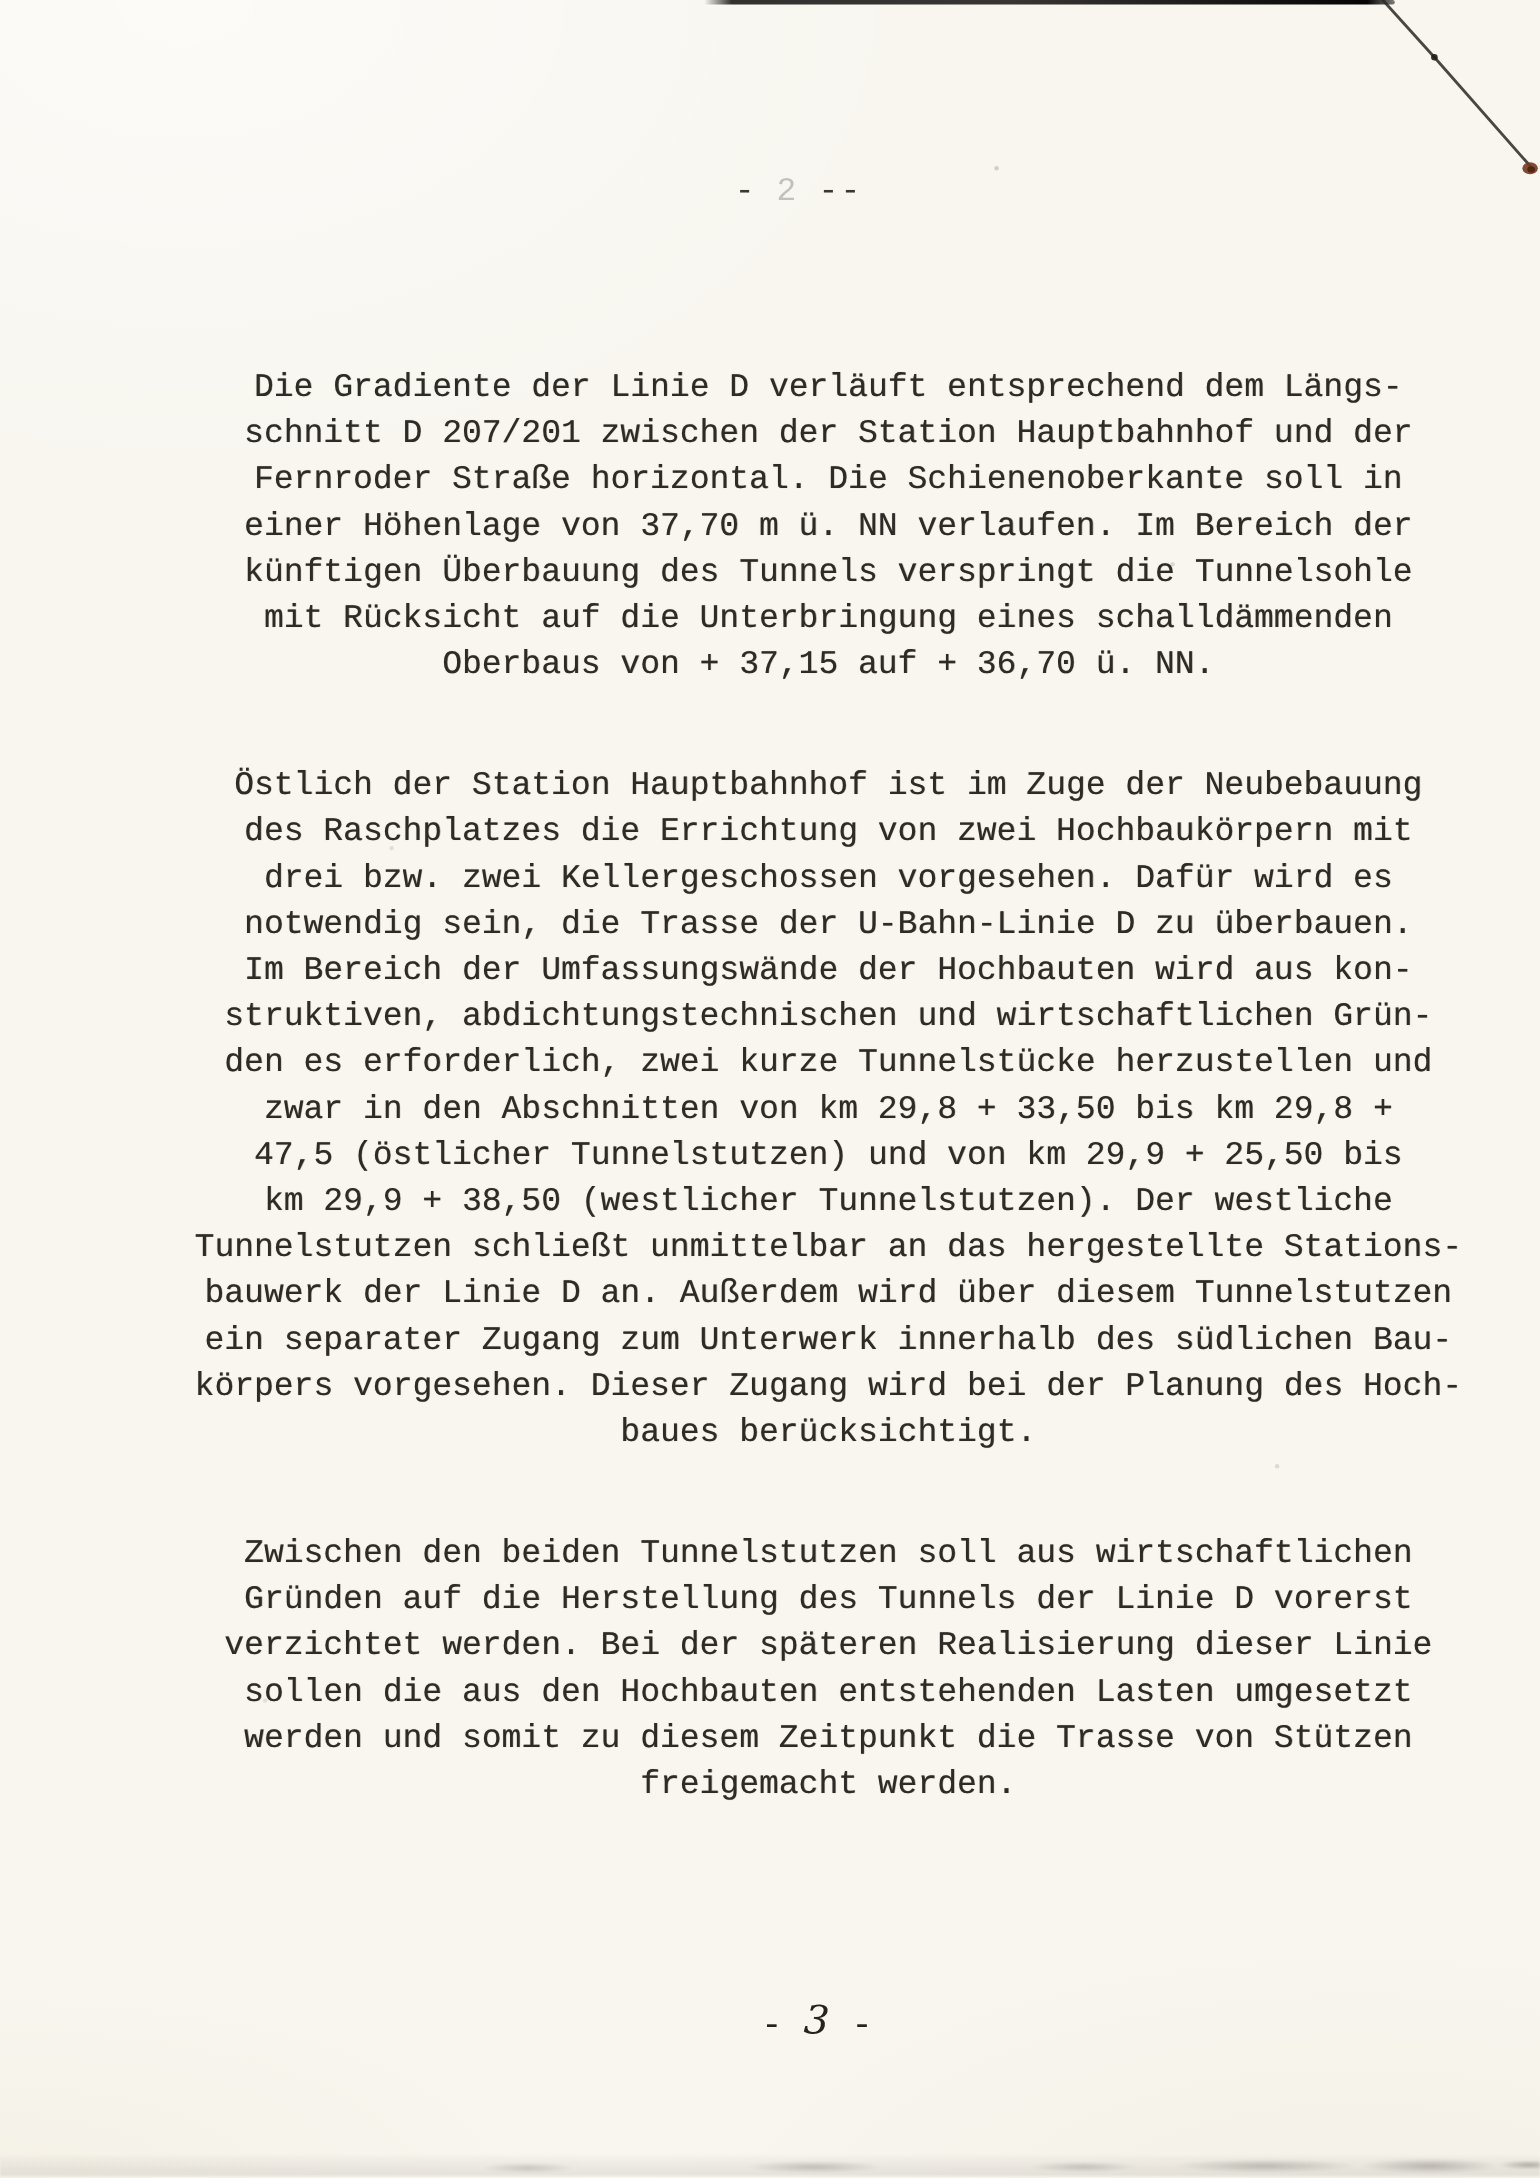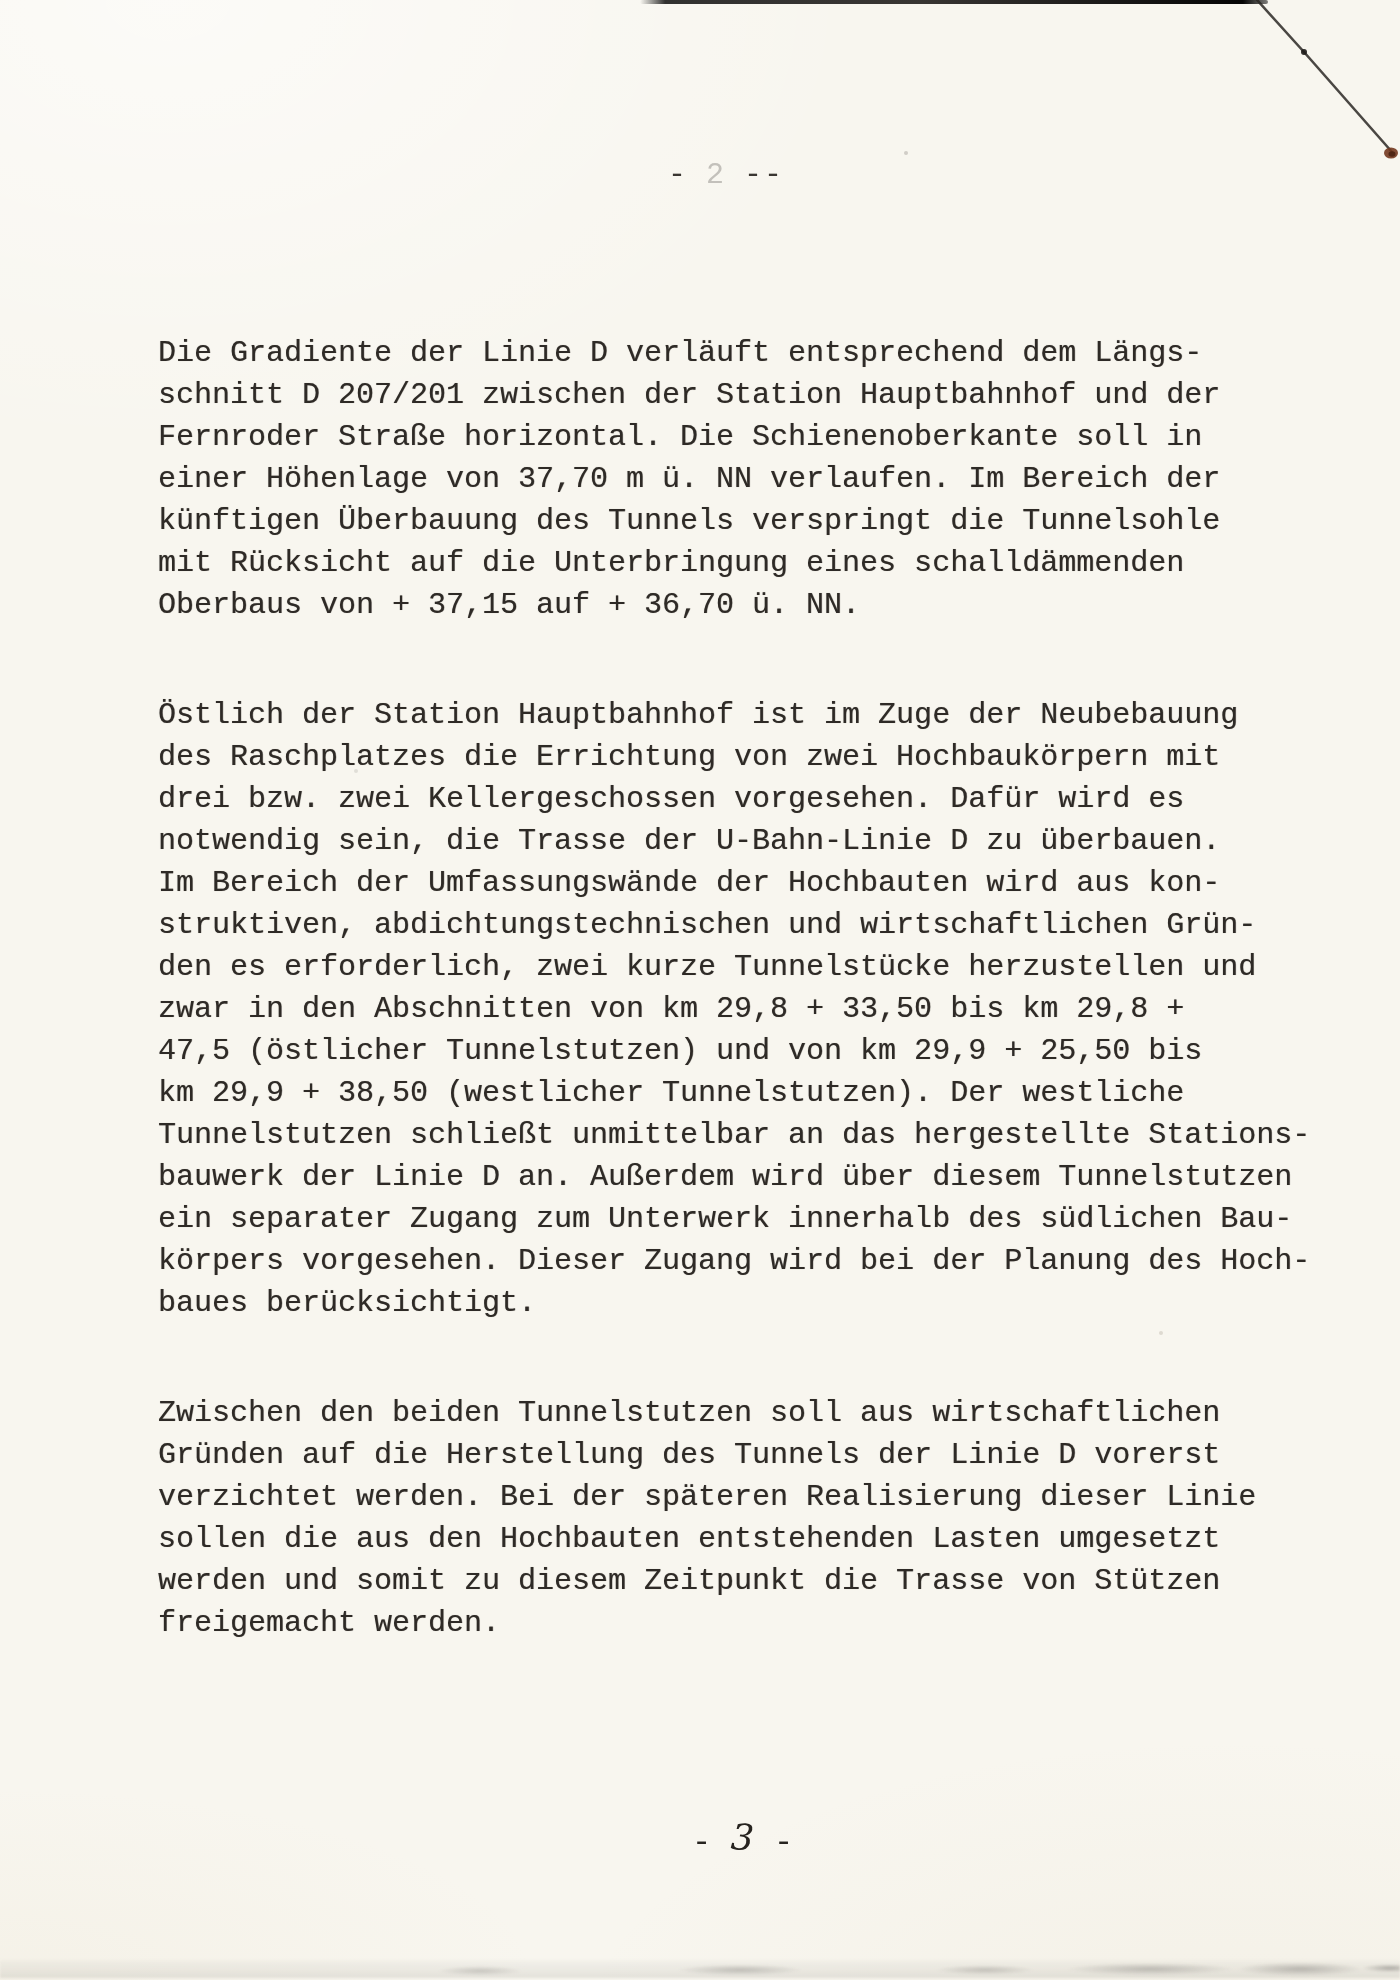--- a/index.html
+++ b/index.html
@@ -63,20 +63,21 @@
   .text-body {
     position: absolute;
     top: 290px;
     left: 158px;
     width: 1190px;
     font-size: 30px;
     line-height: 42px;
     white-space: pre-line;
     text-shadow: 0.5px 0 0 rgba(48,42,36,0.35), 0 0 1px rgba(48,42,36,0.25);
     filter: blur(0.25px);
+    text-align: center;
   }
   .para {
     margin: 0 0 26px 0;
   }
 
   .footer-num {
     position: absolute;
     top: 1818px;
     left: 692px;
     font-size: 32px;

